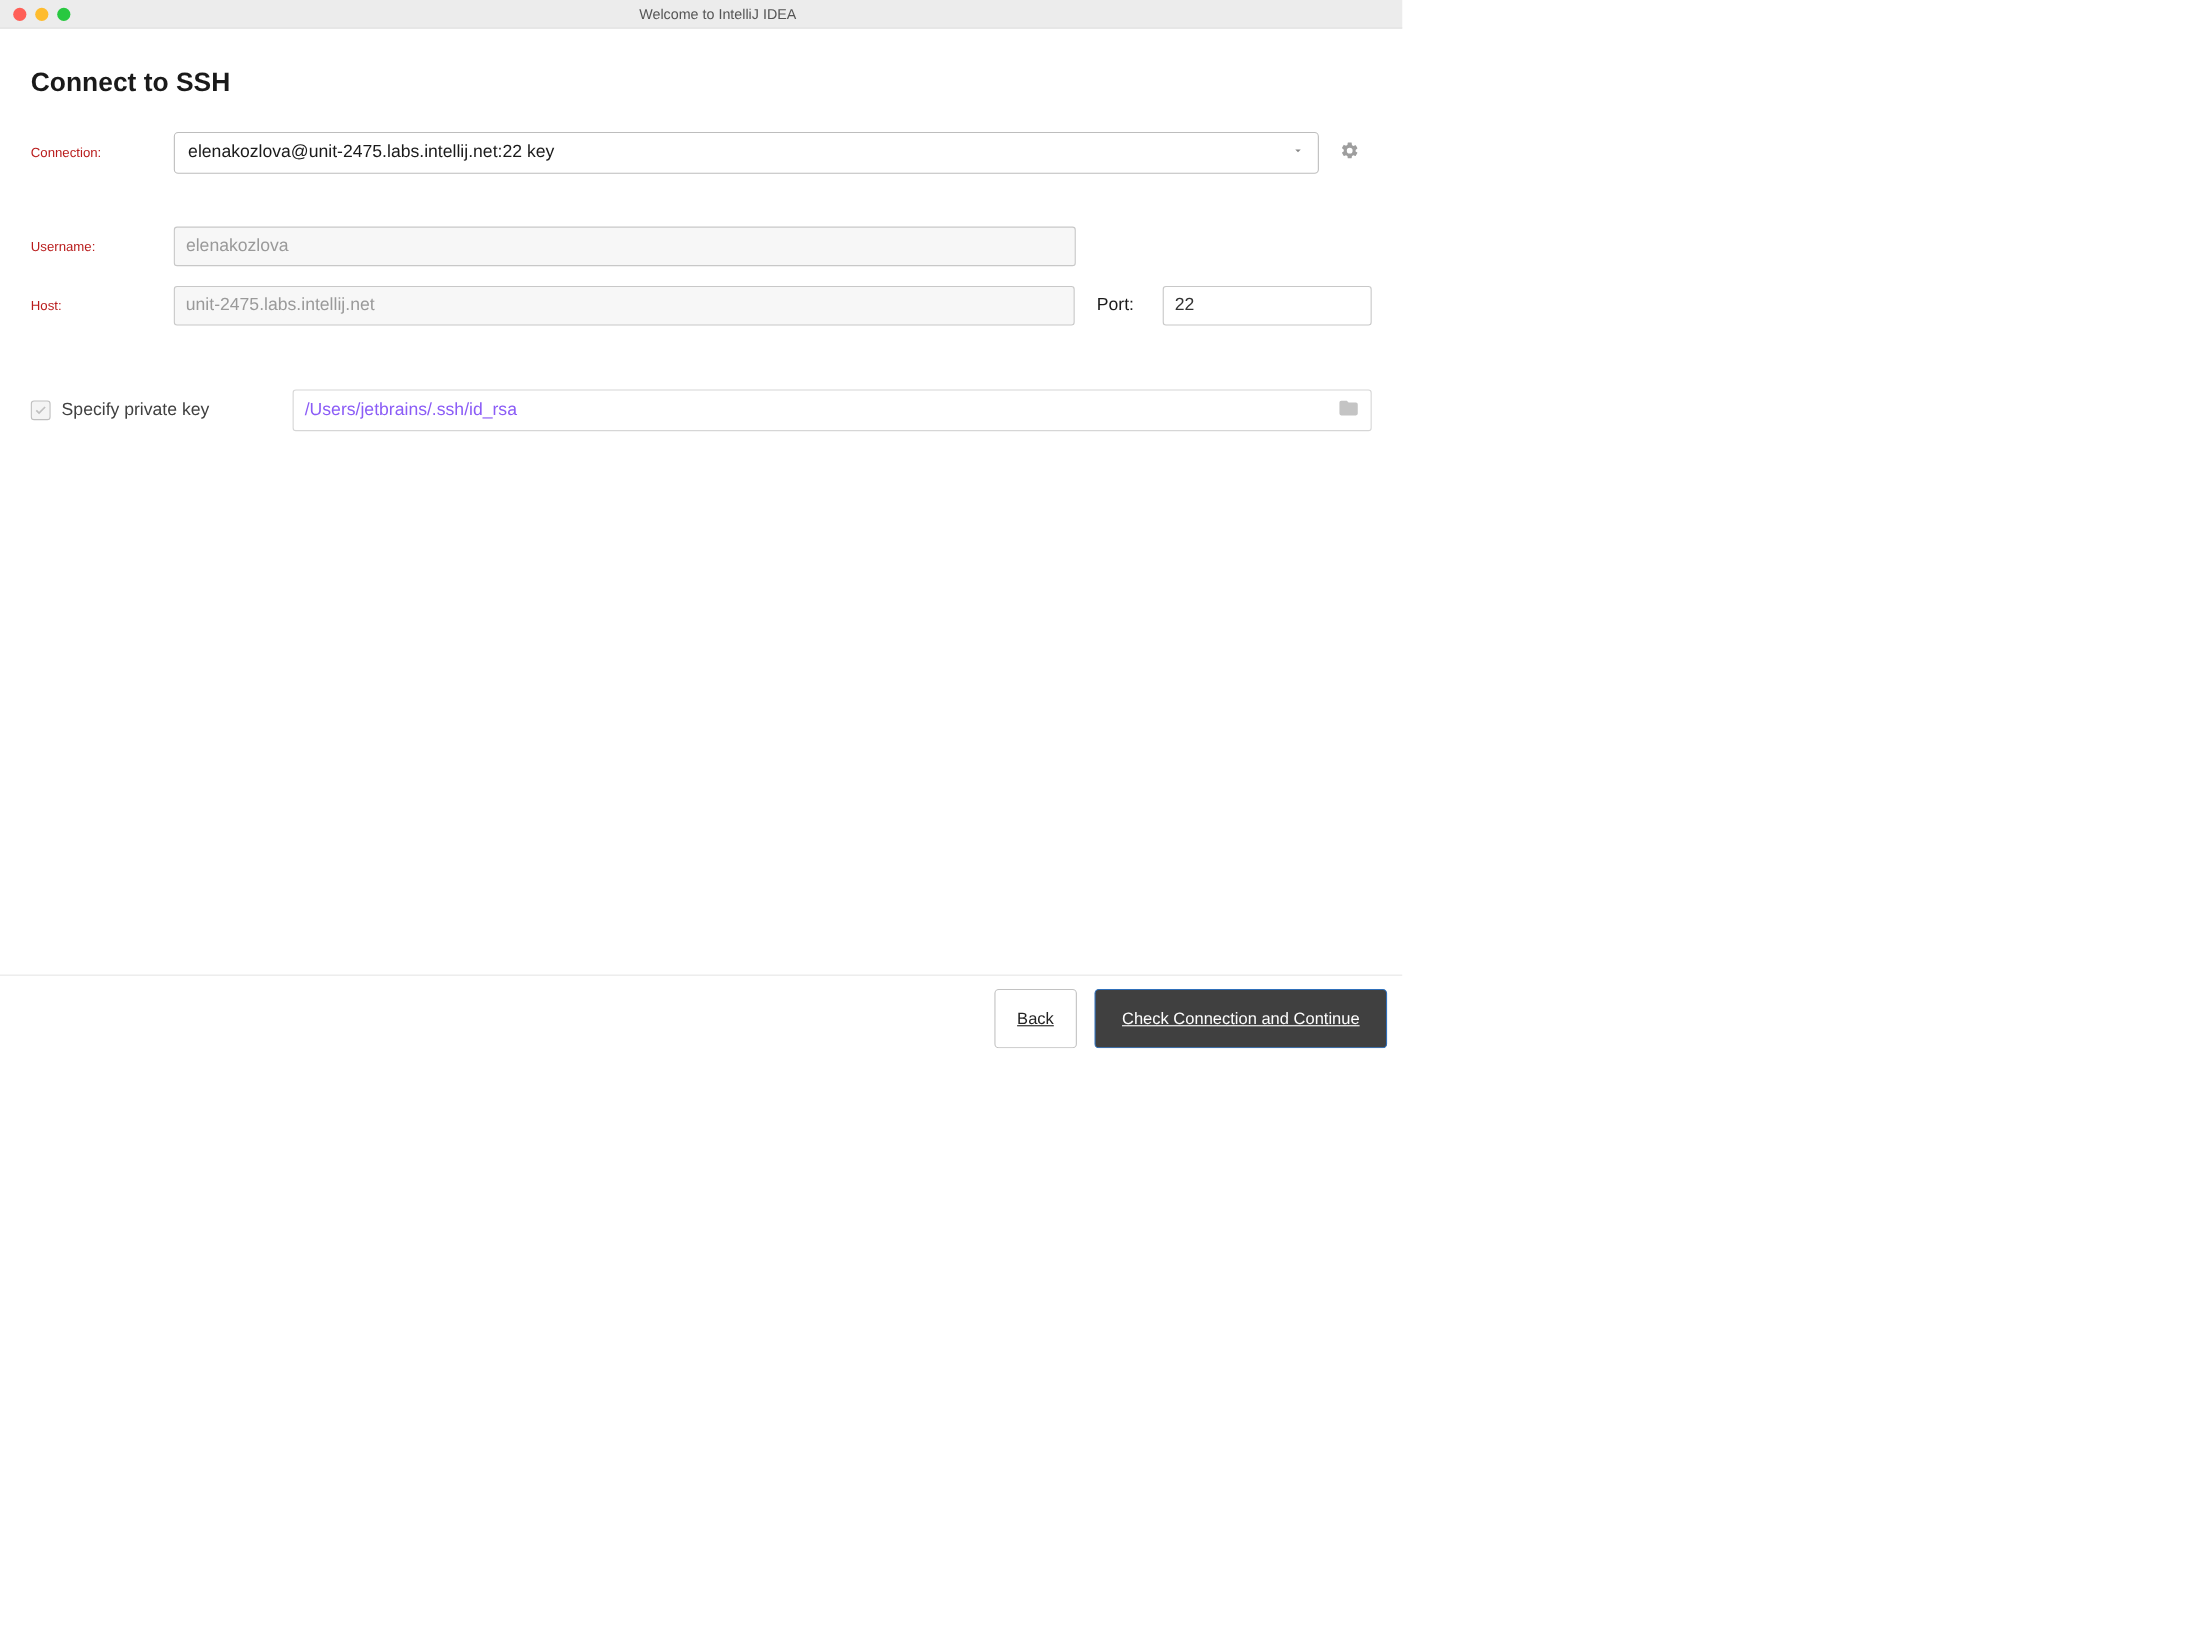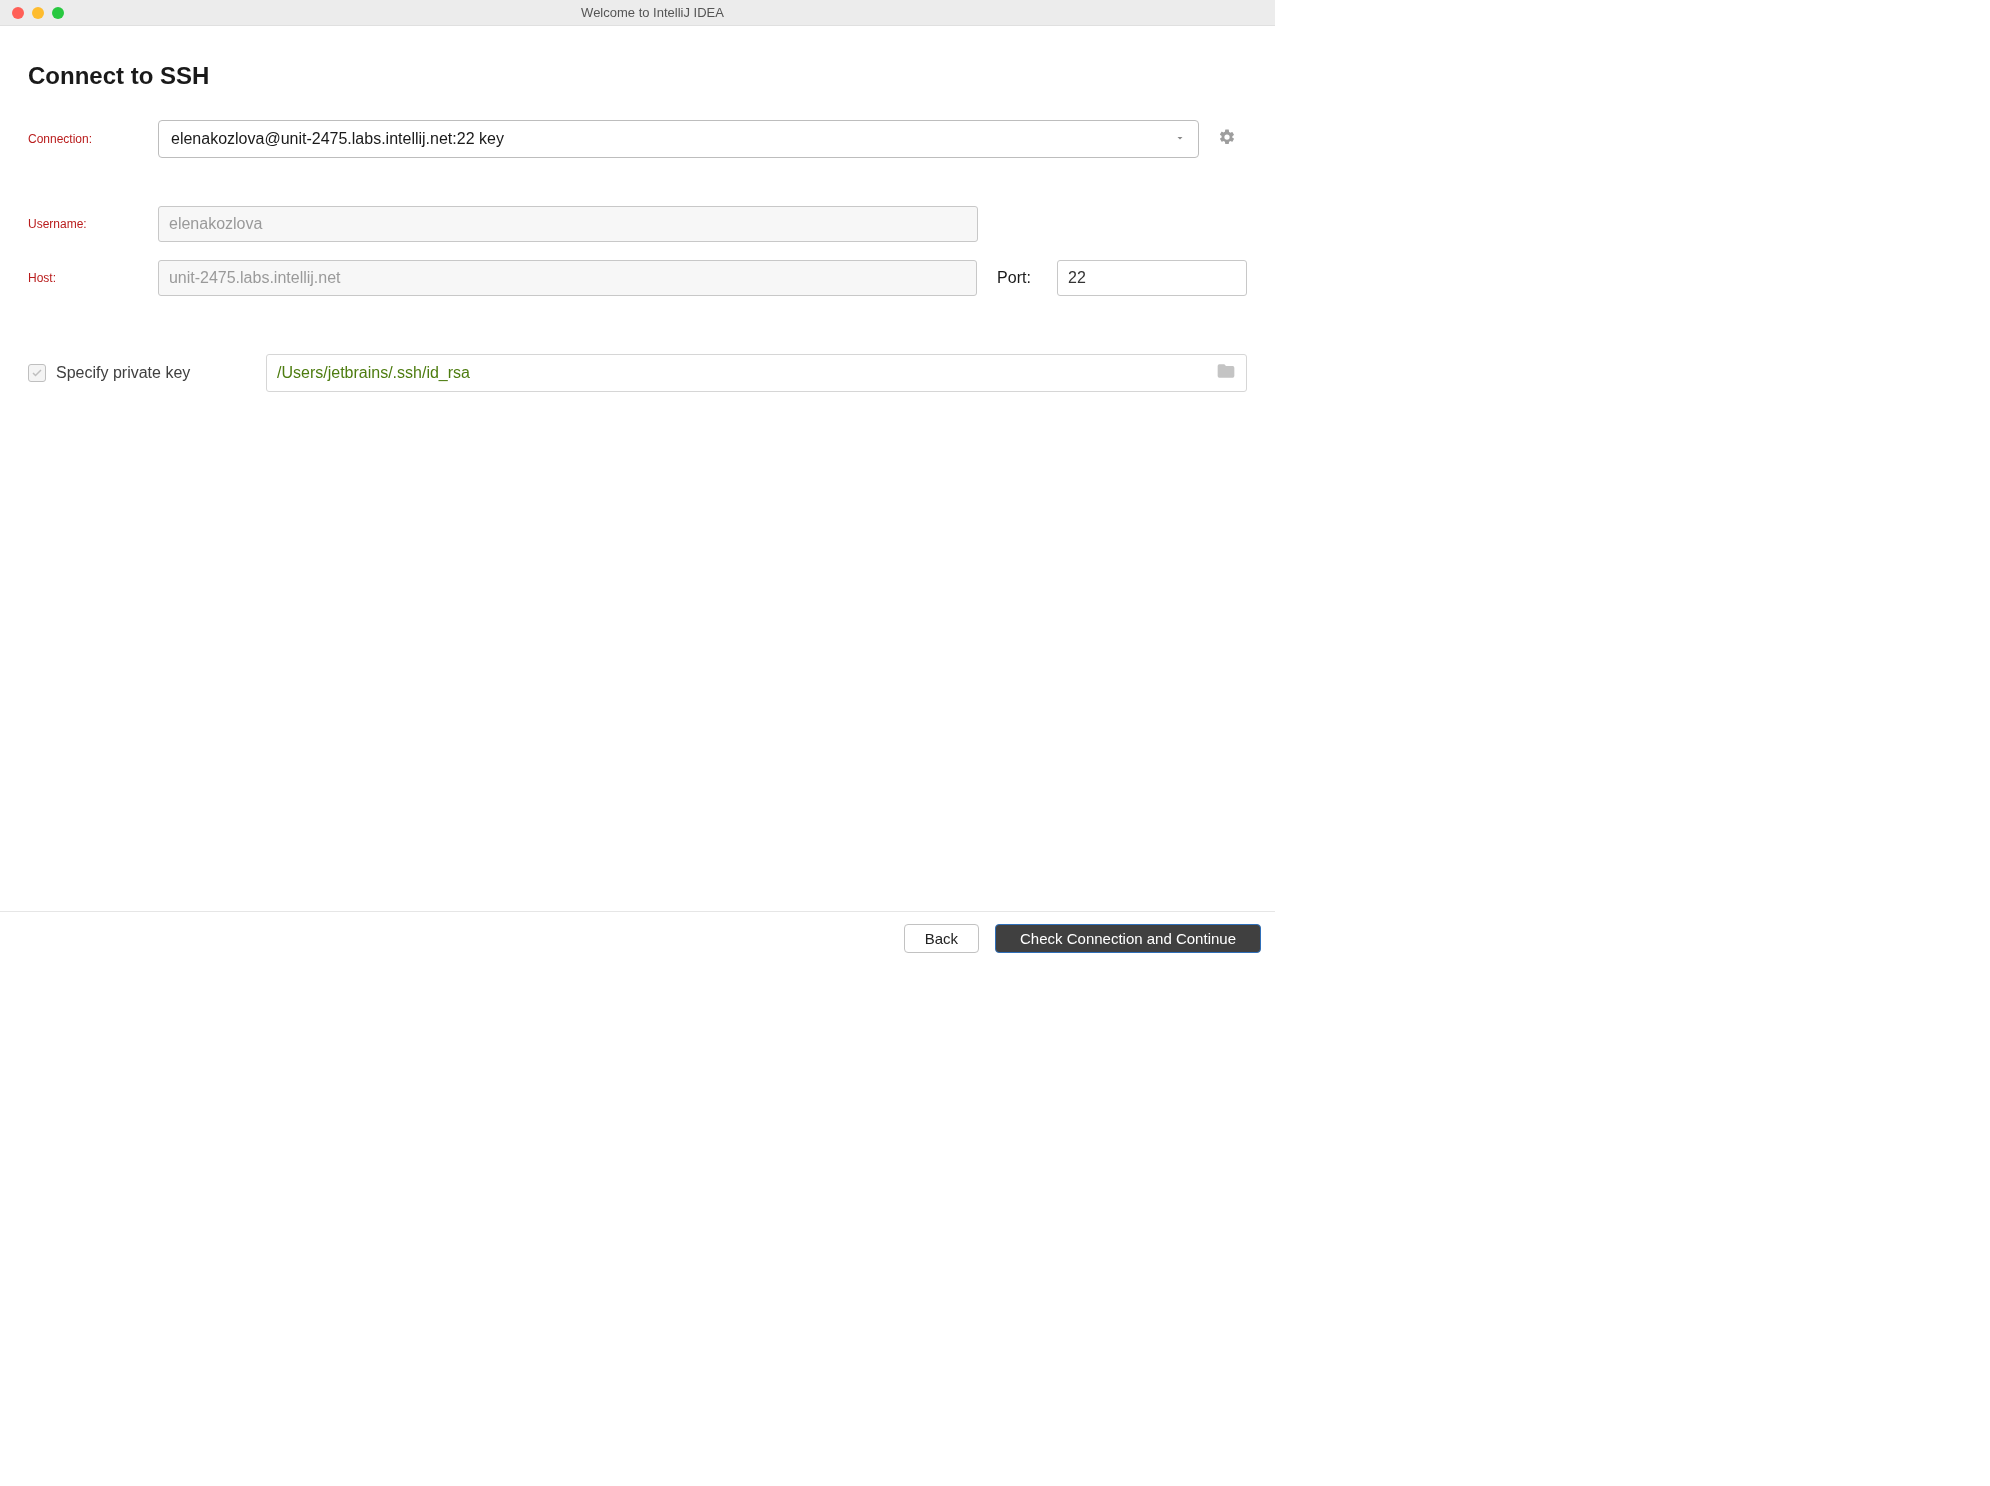--- a/index.html
+++ b/index.html
@@ -116,41 +116,42 @@
   .pk-label { font-size:16px; color:#404040; width: 210px; }
   .pk-input-wrap {
     flex:1;
     display:flex;
     align-items:center;
     border:1px solid #d6d6d6;
     border-radius:3px;
     height:38px;
     padding: 0 10px;
     background:#fff;
-    color:#4d7c0f;
+    color:#8b5cf6;
     font-size:16px;
   }
   .pk-text { flex:1; }
   .folder-icon { color:#c4c4c4; }
   .footer {
     border-top: 1px solid #e6e6e6;
     padding: 12px 14px 0 14px;
     display:flex;
     justify-content:flex-end;
     gap: 16px;
   }
   .btn {
-    height: 29px;
+    height: 54px;
     border-radius: 4px;
     padding: 0 20px;
     font-size: 15px;
     cursor: pointer;
     display:flex;
     align-items:center;
     justify-content:center;
+    text-decoration:underline;
   }
   .btn-secondary {
     background: #fff;
     border: 1px solid #c2c2c2;
     color: #222;
   }
   .btn-primary {
     background: #404040;
     border: 1px solid #2f6fb9;
     color: #fff;

